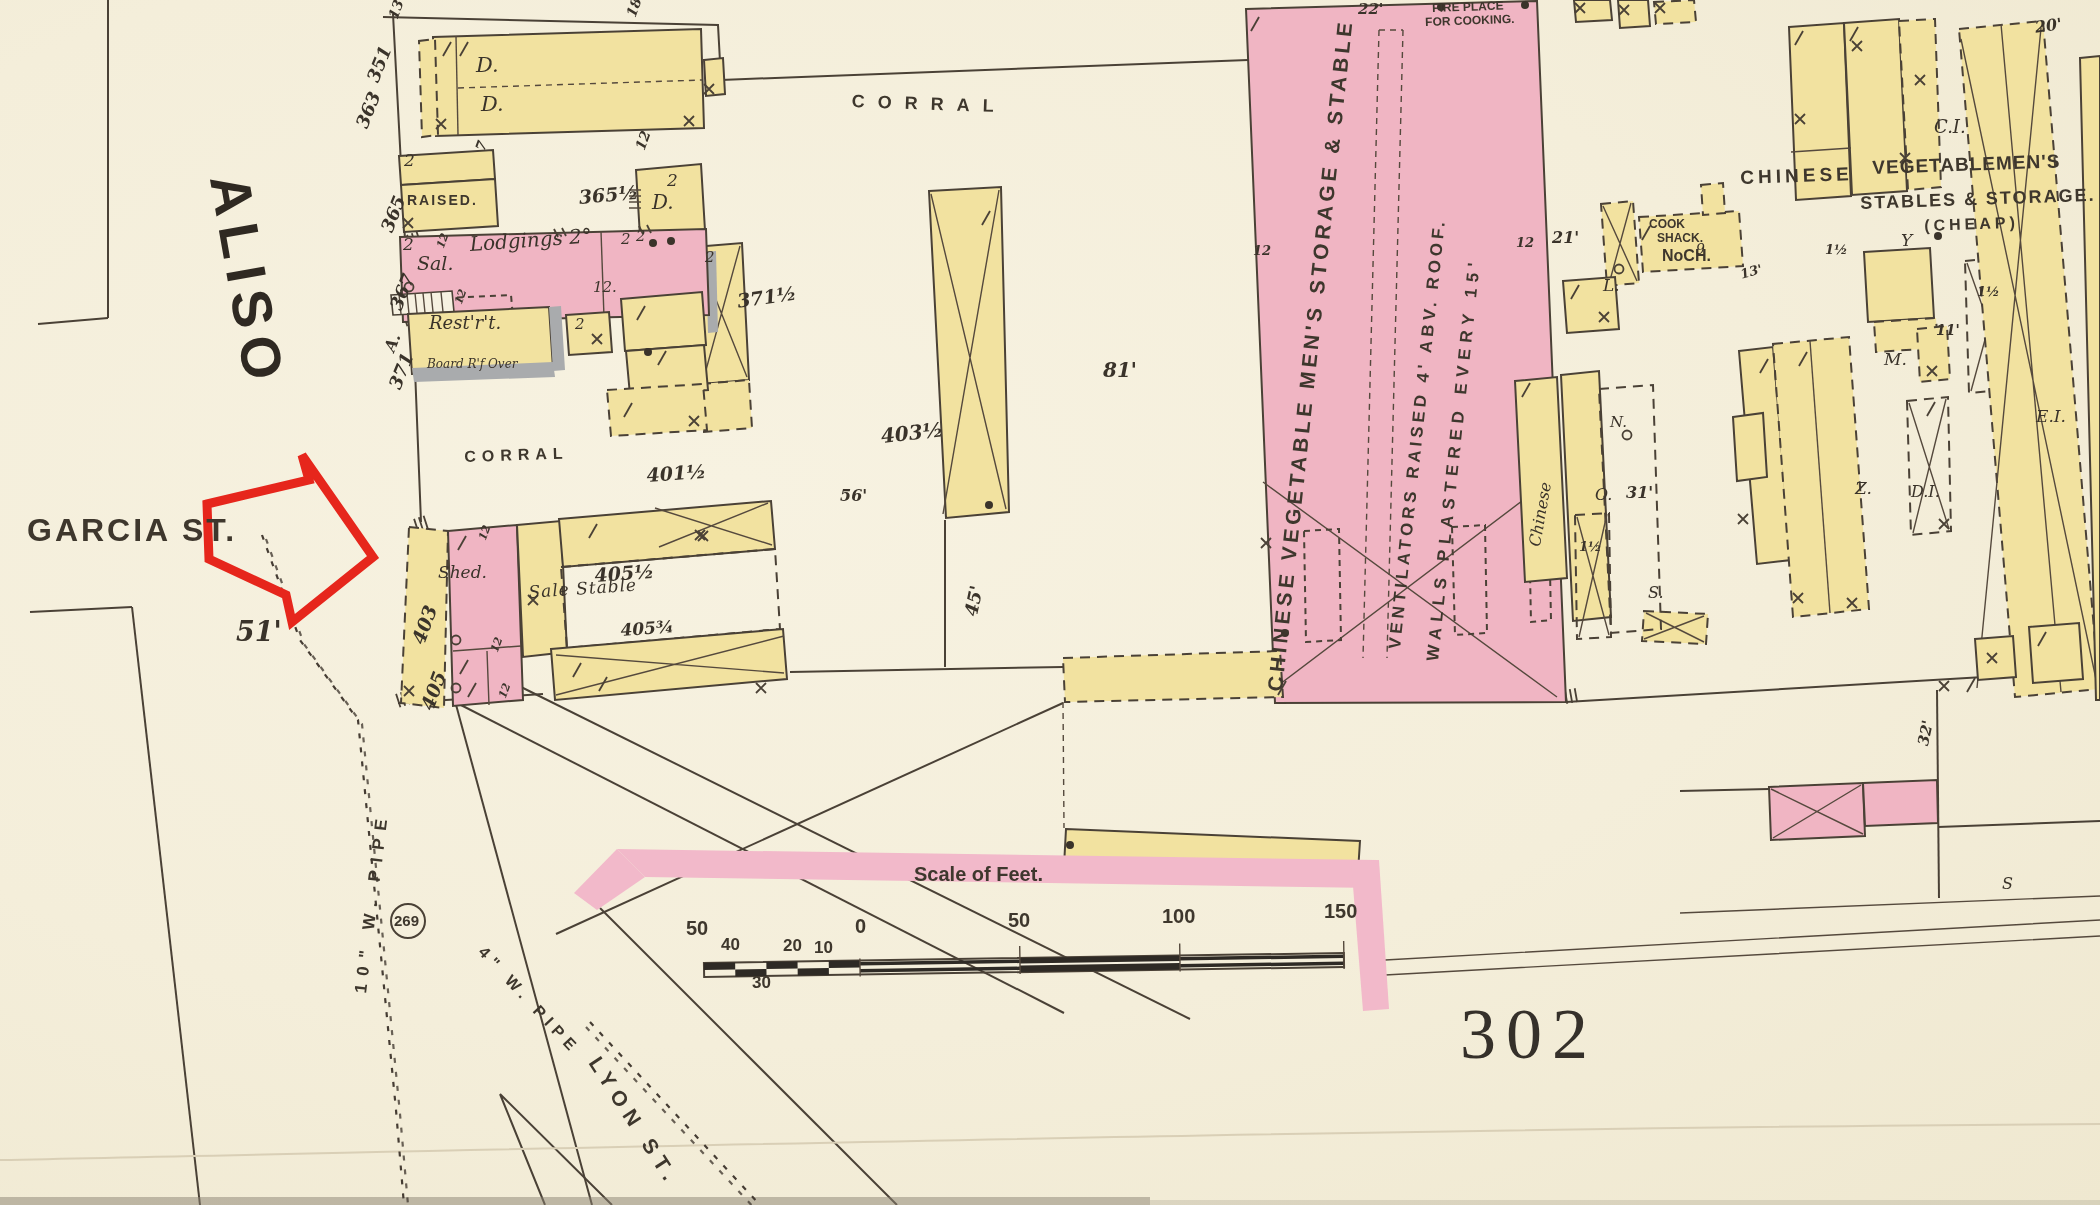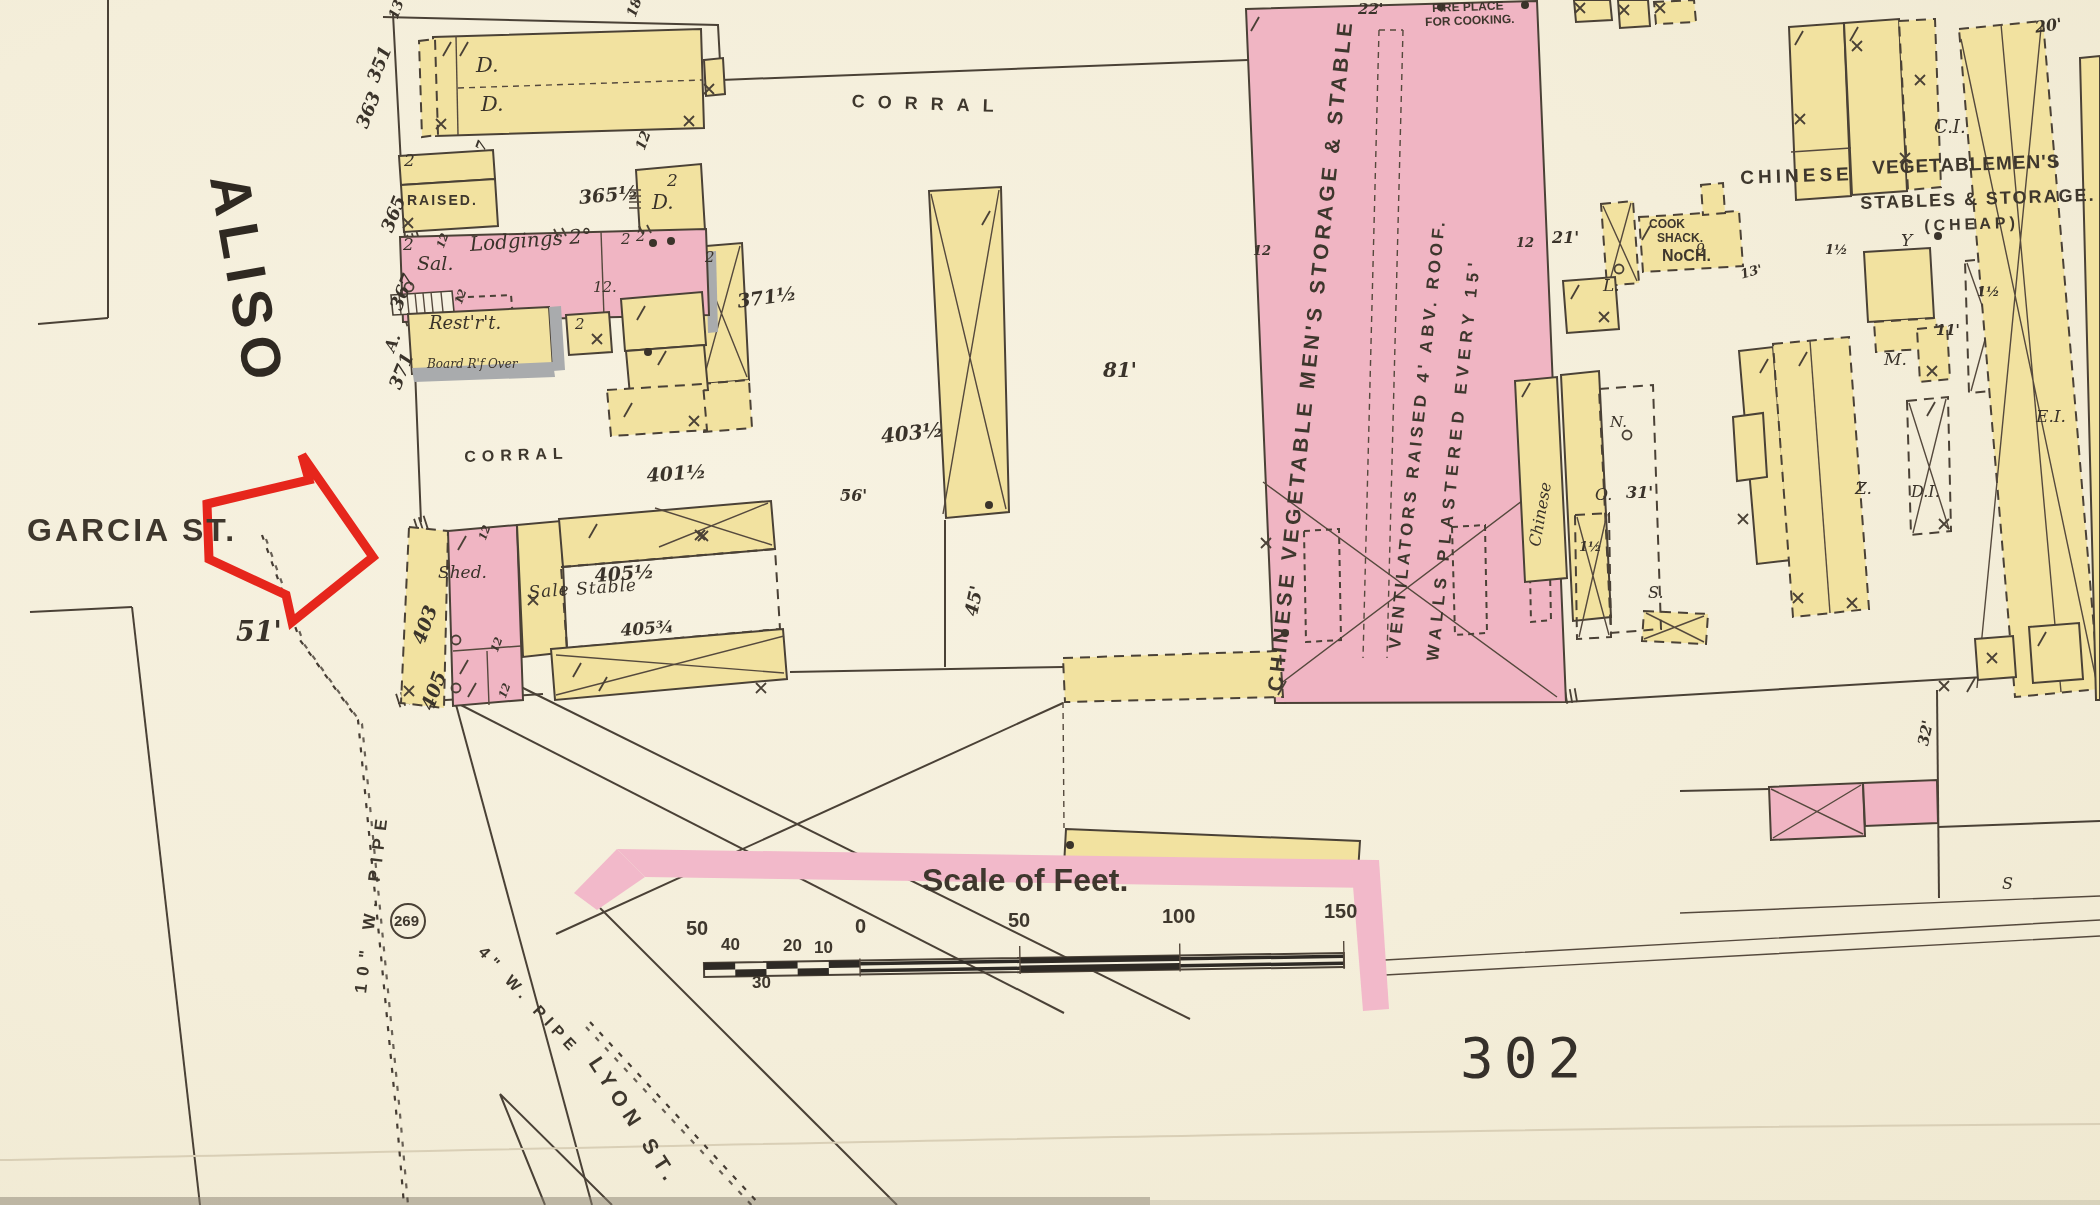--- a/index.html
+++ b/index.html
@@ -288,22 +288,22 @@
   <g>
     <polygon points="207,504 309,480 302,455 373,557 292,622 286,595 209,559" fill="none" stroke="#e6261c" stroke-width="9" stroke-linejoin="miter"></polygon>
   </g>
 </svg>
 
 <div id="labels-layer">
       <div class="lbl f-blk2" style="left: 256px; top: 170px; font-size: 56px; letter-spacing: 9px; transform: rotate(80deg);">ALISO</div>
       <div class="lbl f-blk" style="left: 27px; top: 514px; font-size: 32px; letter-spacing: 3px;">GARCIA ST.</div>
       <div class="lbl f-blk" style="left: 603px; top: 1053px; font-size: 21px; letter-spacing: 7px; transform: rotate(57deg);">LYON ST.</div>
       <div class="lbl f-num" style="left: 236px; top: 618px; font-size: 27px;">51'</div>
-      <div class="lbl f-big" style="left: 1460px; top: 1030px; font-size: 56px; letter-spacing: 10px;">302</div>
-      <div class="lbl f-blk" style="left: 914px; top: 864px; font-size: 32px; margin-left: 8px;">Scale of Feet.</div>
+      <div class="lbl f-big" style="left: 1460px; top: 998px; font-size: 72px; letter-spacing: 10px; font-family: Liberation Serif, serif;">302</div>
+      <div class="lbl f-blk" style="left: 914px; top: 864px; font-size: 20px;">Scale of Feet.</div>
       <div class="lbl f-blk" style="left: 686px; top: 918px; font-size: 20px;">50</div>
       <div class="lbl f-blk" style="left: 721px; top: 930px; font-size: 17px; margin-top: 6px;">40</div>
       <div class="lbl f-blk" style="left: 752px; top: 934px; font-size: 17px; margin-top: 40px;">30</div>
       <div class="lbl f-blk" style="left: 783px; top: 937px; font-size: 17px;">20</div>
       <div class="lbl f-blk" style="left: 814px; top: 939px; font-size: 17px;">10</div>
       <div class="lbl f-blk" style="left: 855px; top: 916px; font-size: 20px;">0</div>
       <div class="lbl f-blk" style="left: 1008px; top: 910px; font-size: 20px;">50</div>
       <div class="lbl f-blk" style="left: 1162px; top: 906px; font-size: 20px;">100</div>
       <div class="lbl f-blk" style="left: 1324px; top: 901px; font-size: 20px;">150</div>
       <div class="lbl f-blk" style="left: 394px; top: 913px; font-size: 15px;">269</div>

